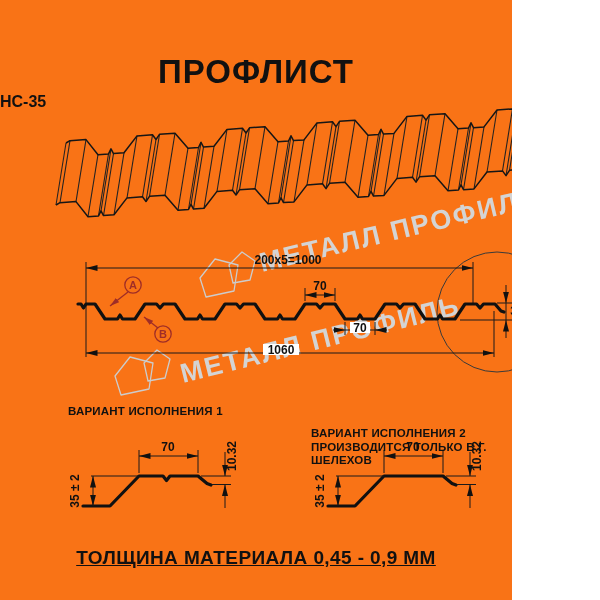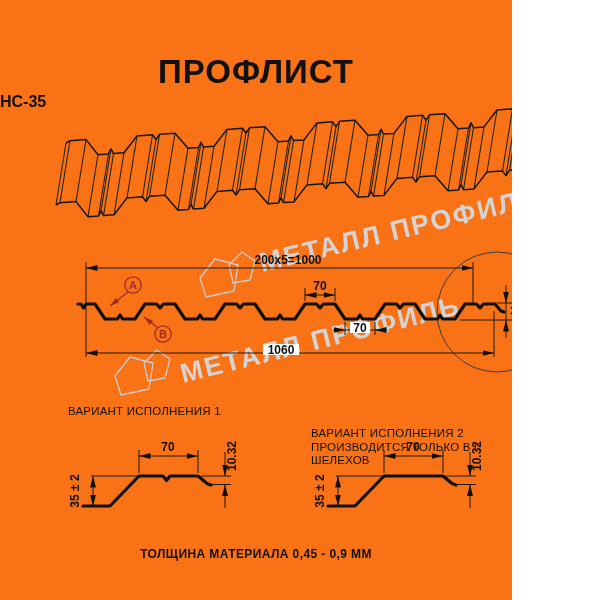--- a/index.html
+++ b/index.html
@@ -2,25 +2,25 @@
 <html><head>
 <meta charset="utf-8">
 <style>
   html,body{margin:0;padding:0;background:#fff;}
   #stage{position:relative;width:512px;height:600px;background:#f97316;overflow:hidden;
          font-family:"Liberation Sans",sans-serif;color:#111;}
   .abs{position:absolute;}
   #title{left:0;right:0;top:53px;text-align:center;font-size:33px;font-weight:800;
          letter-spacing:1px;color:#111;}
   #subtitle{left:0;right:0;top:93px;font-size:16px;font-weight:700;color:#111;}
-  .variant-h{font-size:11.5px;font-weight:400;color:#111;line-height:13.5px;letter-spacing:.2px;}
+  .variant-h{font-size:11.5px;font-weight:700;color:#111;line-height:13.5px;letter-spacing:.2px;}
   #v1h{left:68px;top:405px;}
   #v2h{left:311px;top:427px;}
-  #footer{left:0;right:0;top:547px;text-align:center;font-size:12px;font-weight:700;
-          letter-spacing:.4px;color:#111;}
+  #footer{left:0;right:0;top:547px;text-align:center;font-size:19px;font-weight:700;
+          letter-spacing:.4px;color:#111;text-decoration:underline;}
   svg{position:absolute;left:0;top:0;}
   .thick{fill:none;stroke:#111;stroke-width:3.2;stroke-linejoin:round;stroke-linecap:round;}
   .thin{fill:none;stroke:#1a1a1a;stroke-width:1;}
   .c3d{fill:none;stroke:#222;stroke-width:1.05;}
   .edge3d{fill:none;stroke:#161616;stroke-width:1.5;stroke-linejoin:round;}
   .dimtxt{font:700 12px "Liberation Sans",sans-serif;fill:#111;}
   .redln{stroke:#9f2d27;stroke-width:1.3;fill:none;}
   .redtxt{font:700 11px "Liberation Sans",sans-serif;fill:#9f2d27;}
   .wmtxt{font:700 27px "Liberation Sans",sans-serif;fill:#d4d4d4;letter-spacing:2px;}
   .wmshape{fill:none;stroke:#cccccc;stroke-width:1.3;stroke-linejoin:round;}

